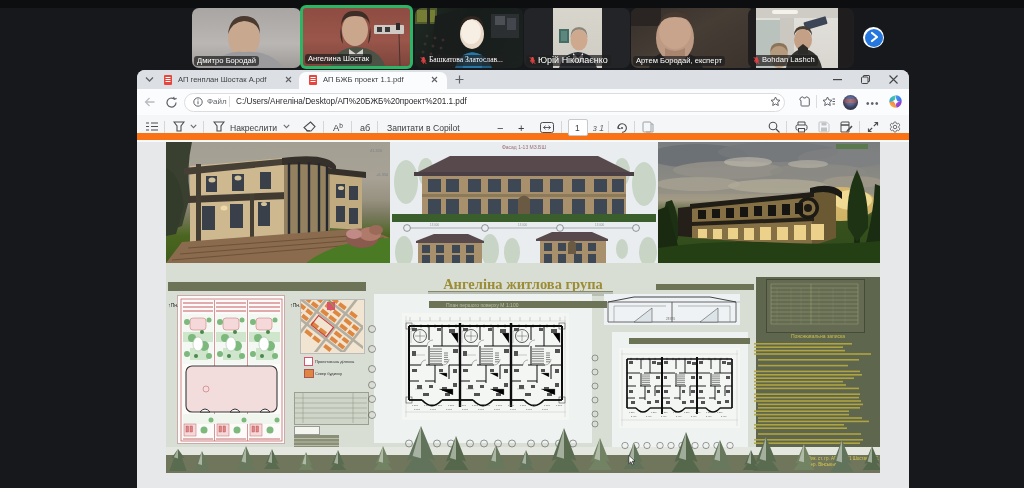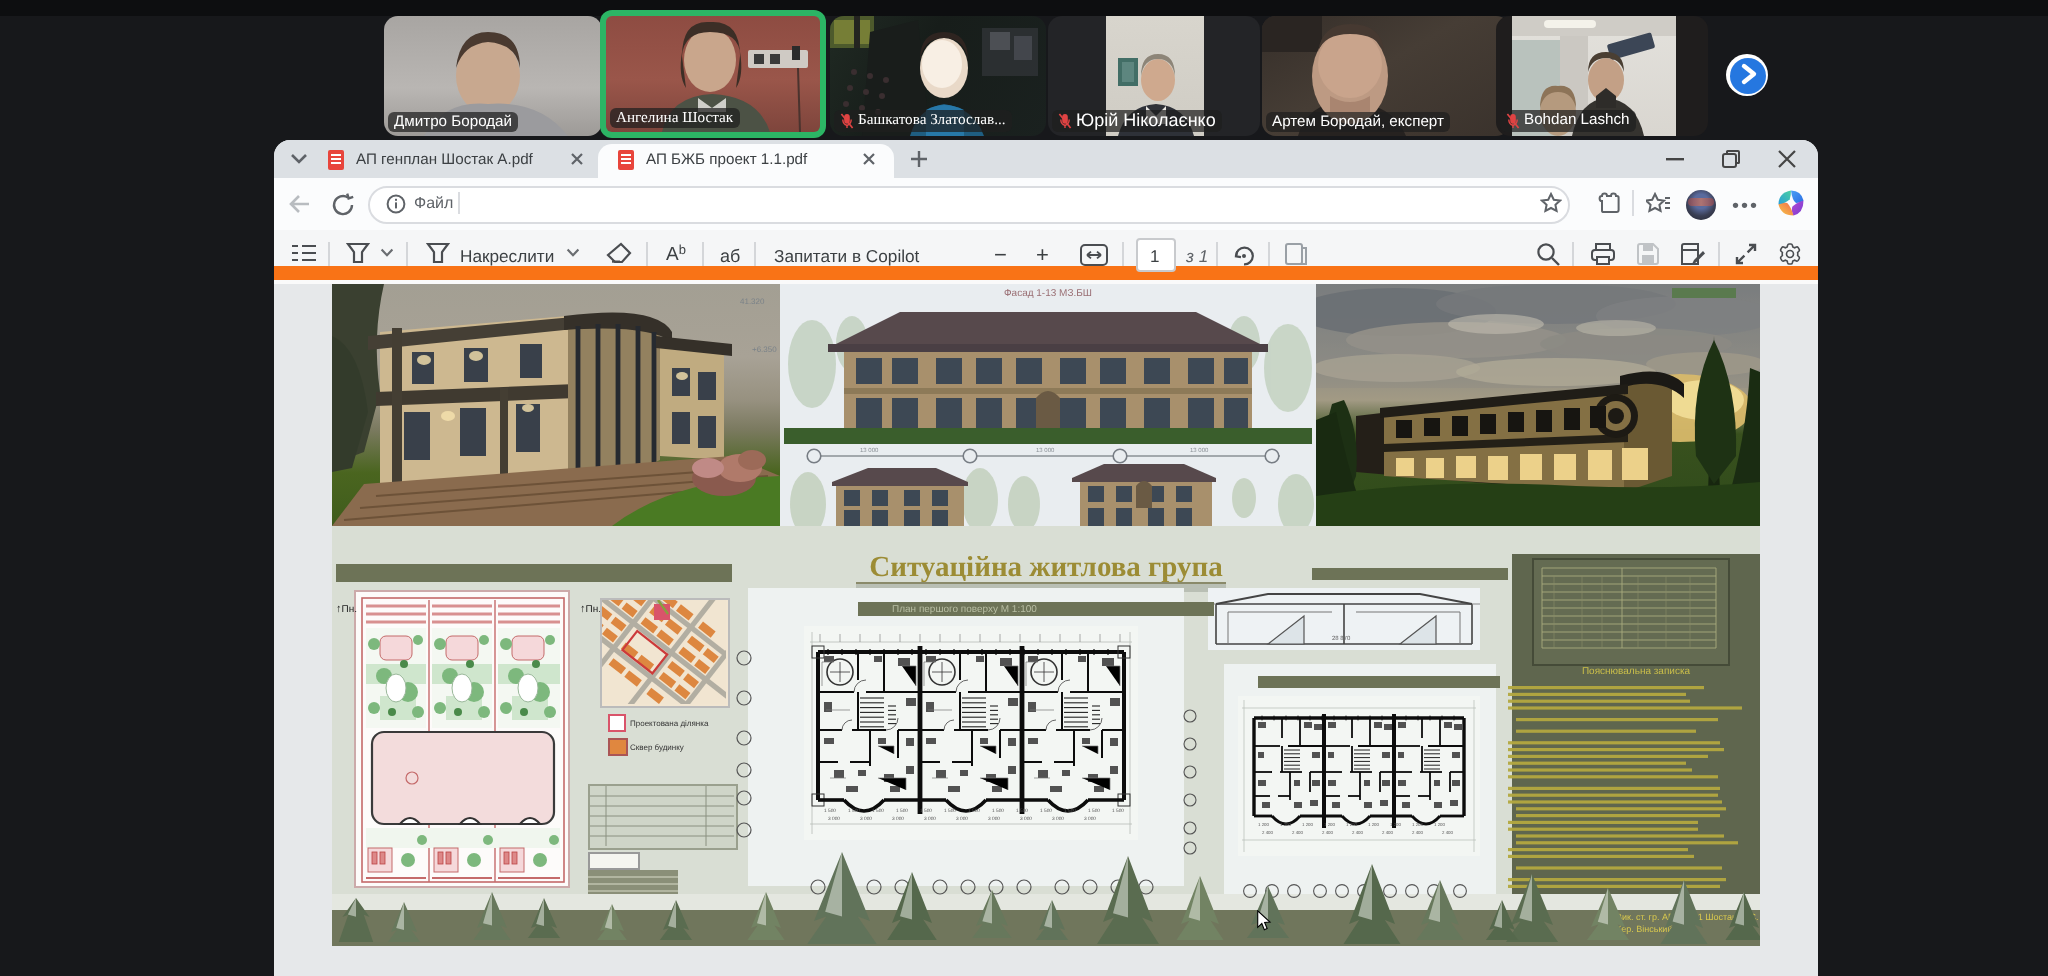--- a/index.html
+++ b/index.html
@@ -28,21 +28,21 @@
 
   <div class="thumb" style="left:192px;width:109px;background:linear-gradient(180deg,#a8a5a2,#b9b6b3 60%,#9d9a97);text-decoration:underline;">
     <svg class="abs" style="left:0;top:0" width="109" height="60" viewBox="0 0 109 60">
       <ellipse cx="52" cy="30" rx="16" ry="19" fill="#c8a88f"></ellipse>
       <path d="M36 26 Q38 8 52 8 Q68 8 68 26 Q66 14 52 13 Q40 14 36 26Z" fill="#4a3a30"></path>
       <path d="M20 60 Q30 42 52 44 Q78 42 92 60Z" fill="#9b9b9e"></path>
     </svg>
     <div class="vlabel">Дмитро Бородай</div>
   </div>
 
-  <div class="thumb" style="left:300px;top:5px;width:113px;height:64px;background:#2cb565;border-radius:6px;font-family:Liberation Serif, serif;">
+  <div class="thumb" style="left:300px;top:5px;width:113px;height:64px;background:#2cb565;border-radius:6px;">
     <div class="abs" style="left:3px;top:3px;right:3px;bottom:3px;border-radius:3px;overflow:hidden;background:linear-gradient(180deg,#8e4c42,#9a564a 55%,#7e453c);">
       <svg class="abs" style="left:0;top:0" width="107" height="58" viewBox="0 0 107 58">
         <rect x="71" y="17" width="30" height="9" rx="1" fill="#cfcac4"></rect>
         <rect x="74" y="19" width="5" height="5" fill="#3a3a3a"></rect>
         <rect x="82" y="19" width="5" height="5" fill="#3a3a3a"></rect>
         <rect x="93" y="15" width="4" height="7" fill="#2b2b2b"></rect>
         <path d="M96 26 L97 58" stroke="#4a332e" stroke-width="1" fill="none"></path>
         <path d="M28 58 Q32 40 53 39 Q76 40 82 58Z" fill="#4c5245"></path>
         <path d="M46 41 L53 46 L60 41 L60 48 L46 48Z" fill="#cfcfc9"></path>
         <ellipse cx="52" cy="22" rx="13" ry="16" fill="#c9a68c"></ellipse>
@@ -200,20 +200,21 @@
         <path d="M8.6 0.8 L9.3 3.2 L11.6 2.4" stroke="#5f6368" stroke-width="1.2" fill="none"></path>
       </svg>
     <div class="abs" style="left:47px;top:3.5px;width:601px;height:19px;border-radius:10px;background:#fff;border:1px solid #dadce0;box-sizing:border-box;"></div>
     <svg class="abs" style="left:56px;top:8px" width="10" height="10" viewBox="0 0 10 10">
         <circle cx="5" cy="5" r="4.2" fill="none" stroke="#5f6368" stroke-width="1"></circle>
         <rect x="4.5" y="4.2" width="1" height="3" fill="#5f6368"></rect>
         <rect x="4.5" y="2.4" width="1" height="1" fill="#5f6368"></rect>
       </svg>
     <div class="abs" style="left:70px;top:8px;font-size:8px;color:#5f6368;">Файл</div>
     <div class="abs" style="left:92px;top:7px;height:11px;width:1px;background:#dadce0;"></div>
+    <div class="abs" style="left:99px;top:7.5px;font-size:8.2px;color:#27292c;">C:/Users/Ангеліна/Desktop/АП%20БЖБ%20проект%201.1.pdf</div>
     <svg class="abs" style="left:633px;top:7px" width="11" height="11" viewBox="0 0 11 11">
         <path d="M5.5 1 L6.9 3.9 L10 4.3 L7.7 6.4 L8.3 9.5 L5.5 8 L2.7 9.5 L3.3 6.4 L1 4.3 L4.1 3.9Z" fill="none" stroke="#5f6368" stroke-width="1"></path>
       </svg>
     <svg class="abs" style="left:662px;top:7px" width="11" height="11" viewBox="0 0 11 11">
         <path d="M2 4.5 Q0.8 4.5 0.8 3.2 Q0.8 2 2 2 Q2 0.8 3.3 0.8 Q4.5 0.8 4.5 2 L6.5 2 Q6.5 0.8 7.7 0.8 Q9 0.8 9 2 L9.5 2 Q10.3 2 10.3 2.8 L10.3 9 Q10.3 10 9.3 10 L2.8 10 Q2 10 2 9.2Z" fill="none" stroke="#5f6368" stroke-width="1"></path>
       </svg>
     <div class="abs" style="left:679px;top:6px;height:13px;width:1px;background:#dadce0;"></div>
     <svg class="abs" style="left:686px;top:7px" width="12" height="11" viewBox="0 0 12 11">
         <path d="M4.5 1 L5.9 3.9 L9 4.3 L6.7 6.4 L7.3 9.5 L4.5 8 L1.7 9.5 L2.3 6.4 L0 4.3 L3.1 3.9Z" fill="none" stroke="#5f6368" stroke-width="1"></path>
         <path d="M9.5 3 L12 3 M9.5 5.5 L12 5.5 M9.5 8 L12 8" stroke="#5f6368" stroke-width="1"></path>
@@ -541,21 +542,21 @@
             <path d="M8 60 Q2 80 6 100 L14 112 L20 96 Q22 74 14 58Z" fill="#1d3014"></path>
             <path d="M0 68 L0 121 L26 121 Q16 94 10 64Z" fill="#192a11"></path>
             <path d="M0 106 Q60 97 130 101 Q180 103 222 99 L222 121 L0 121Z" fill="#253f15"></path>
           </svg>
         </div>
 
         <div class="abs" style="left:670px;top:2px;width:32px;height:4.5px;background:#5a7a4e;"></div>
       </div>
       <div id="lower" style="position:absolute;left:0;top:121px;width:714px;height:210px;background:#d9ded4;overflow:hidden;">
 
-        <div class="abs" style="left:180px;top:13px;width:354px;text-align:center;font-family:'Liberation Serif',serif;font-weight:bold;font-size:14.5px;color:#9c8c35;">Ситуаційна житлова група</div>
+        <div class="abs" style="left:180px;top:13px;width:354px;text-align:center;font-family:'Liberation Serif',serif;font-weight:bold;font-size:14.5px;color:#9c8c35;">Ангеліна житлова група</div>
         <div class="abs" style="left:262px;top:27.5px;width:185px;height:1.2px;background:#8a8a6a;"></div>
         <div class="abs" style="left:262px;top:29px;width:185px;height:3.5px;background:#b9bfb4;"></div>
 
         <div class="ostrip" style="left:2px;top:19px;width:198px;height:9px;"></div>
         <div class="abs" style="left:8px;top:20.5px;font-size:5px;color:#b9bfa4;">Генеральний план М 1:500</div>
         <div class="abs" style="left:140px;top:20.5px;font-size:5px;color:#b9bfa4;">Ситуаційна схема</div>
         <div class="ostrip" style="left:490px;top:21px;width:98px;height:6px;"></div>
         <div class="ostrip" style="left:263px;top:38px;width:178px;height:7px;"></div>
         <div class="abs" style="left:280px;top:39px;font-size:5px;color:#b9bfa4;z-index:3;">План першого поверху М 1:100</div>
         <div class="ostrip" style="left:463px;top:75px;width:121px;height:6px;"></div>

